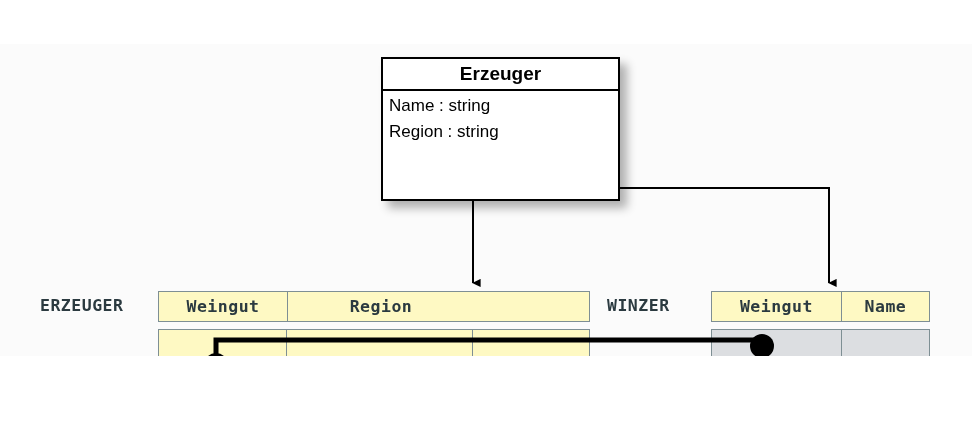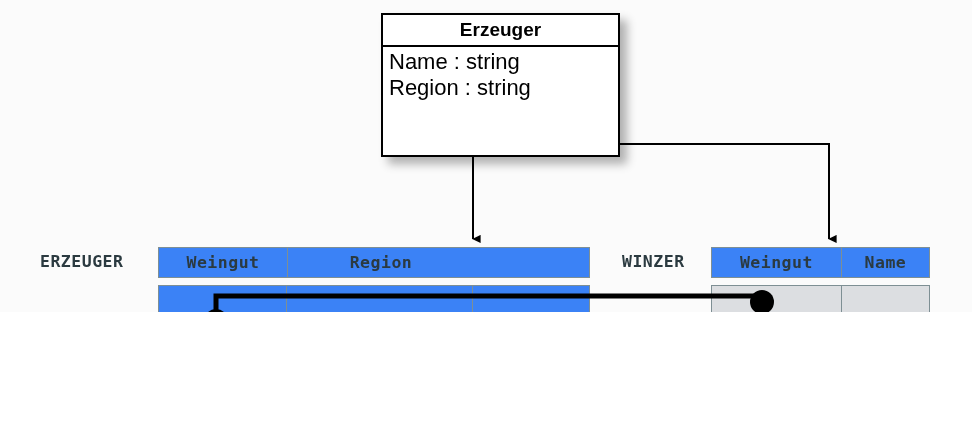--- a/index.html
+++ b/index.html
@@ -7,20 +7,21 @@
     padding: 0;
     background: #ffffff;
   }
   #canvas {
     position: relative;
     width: 972px;
     height: 312px;
     background: #fbfbfb;
     overflow: hidden;
     font-family: "Liberation Sans", sans-serif;
+    margin-top: 44px;
   }
 
   
   .uml-box {
     position: absolute;
     left: 381px;
     top: 13px;
     width: 239px;
     height: 144px;
     background: #ffffff;
@@ -36,21 +37,21 @@
     font-weight: bold;
     font-size: 19px;
     color: #000;
     border-bottom: 2.5px solid #000000;
     font-family: "Liberation Sans", sans-serif;
   }
   .uml-attrs {
     padding: 2px 0 0 6px;
   }
   .uml-attr {
-    font-size: 22px;
+    font-size: 17px;
     line-height: 26px;
     color: #000;
     white-space: nowrap;
     font-family: "Liberation Sans", sans-serif;
   }
 
   
   .wires {
     position: absolute;
     left: 0; top: 0;
@@ -63,28 +64,28 @@
     position: absolute;
     font-family: "DejaVu Sans Mono", "Liberation Mono", monospace;
     font-weight: bold;
     font-size: 16.5px;
     letter-spacing: 0.5px;
     color: #2b3a40;
     white-space: nowrap;
     z-index: 5;
   }
   #erzeuger-label { left: 40px; top: 252px; }
-  #winzer-label   { left: 622px; top: 252px; }
+  #winzer-label   { left: 607px; top: 252px; }
 
   
   .tbl-header, .tbl-body {
     position: absolute;
     box-sizing: border-box;
     border: 1.5px solid #7e8f94;
-    background: #3b82f6;
+    background: #fef9c3;
     display: flex;
     z-index: 4;
   }
   .tbl-body { flex-direction: column; padding: 0; }
 
   .hcell {
     box-sizing: border-box;
     display: flex;
     align-items: center;
     justify-content: center;

